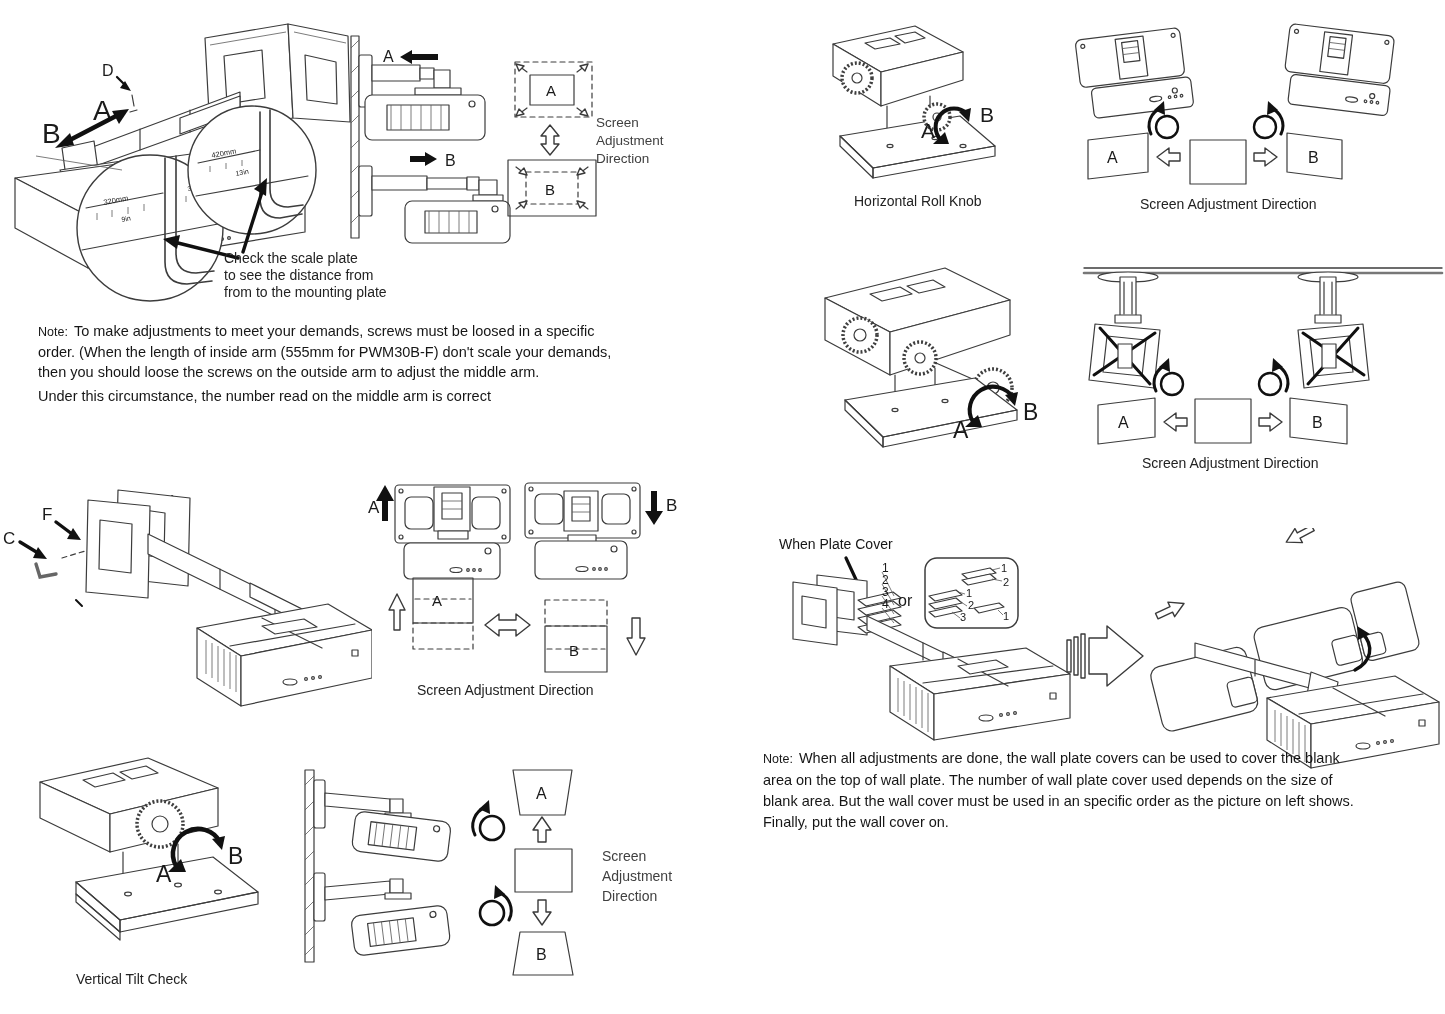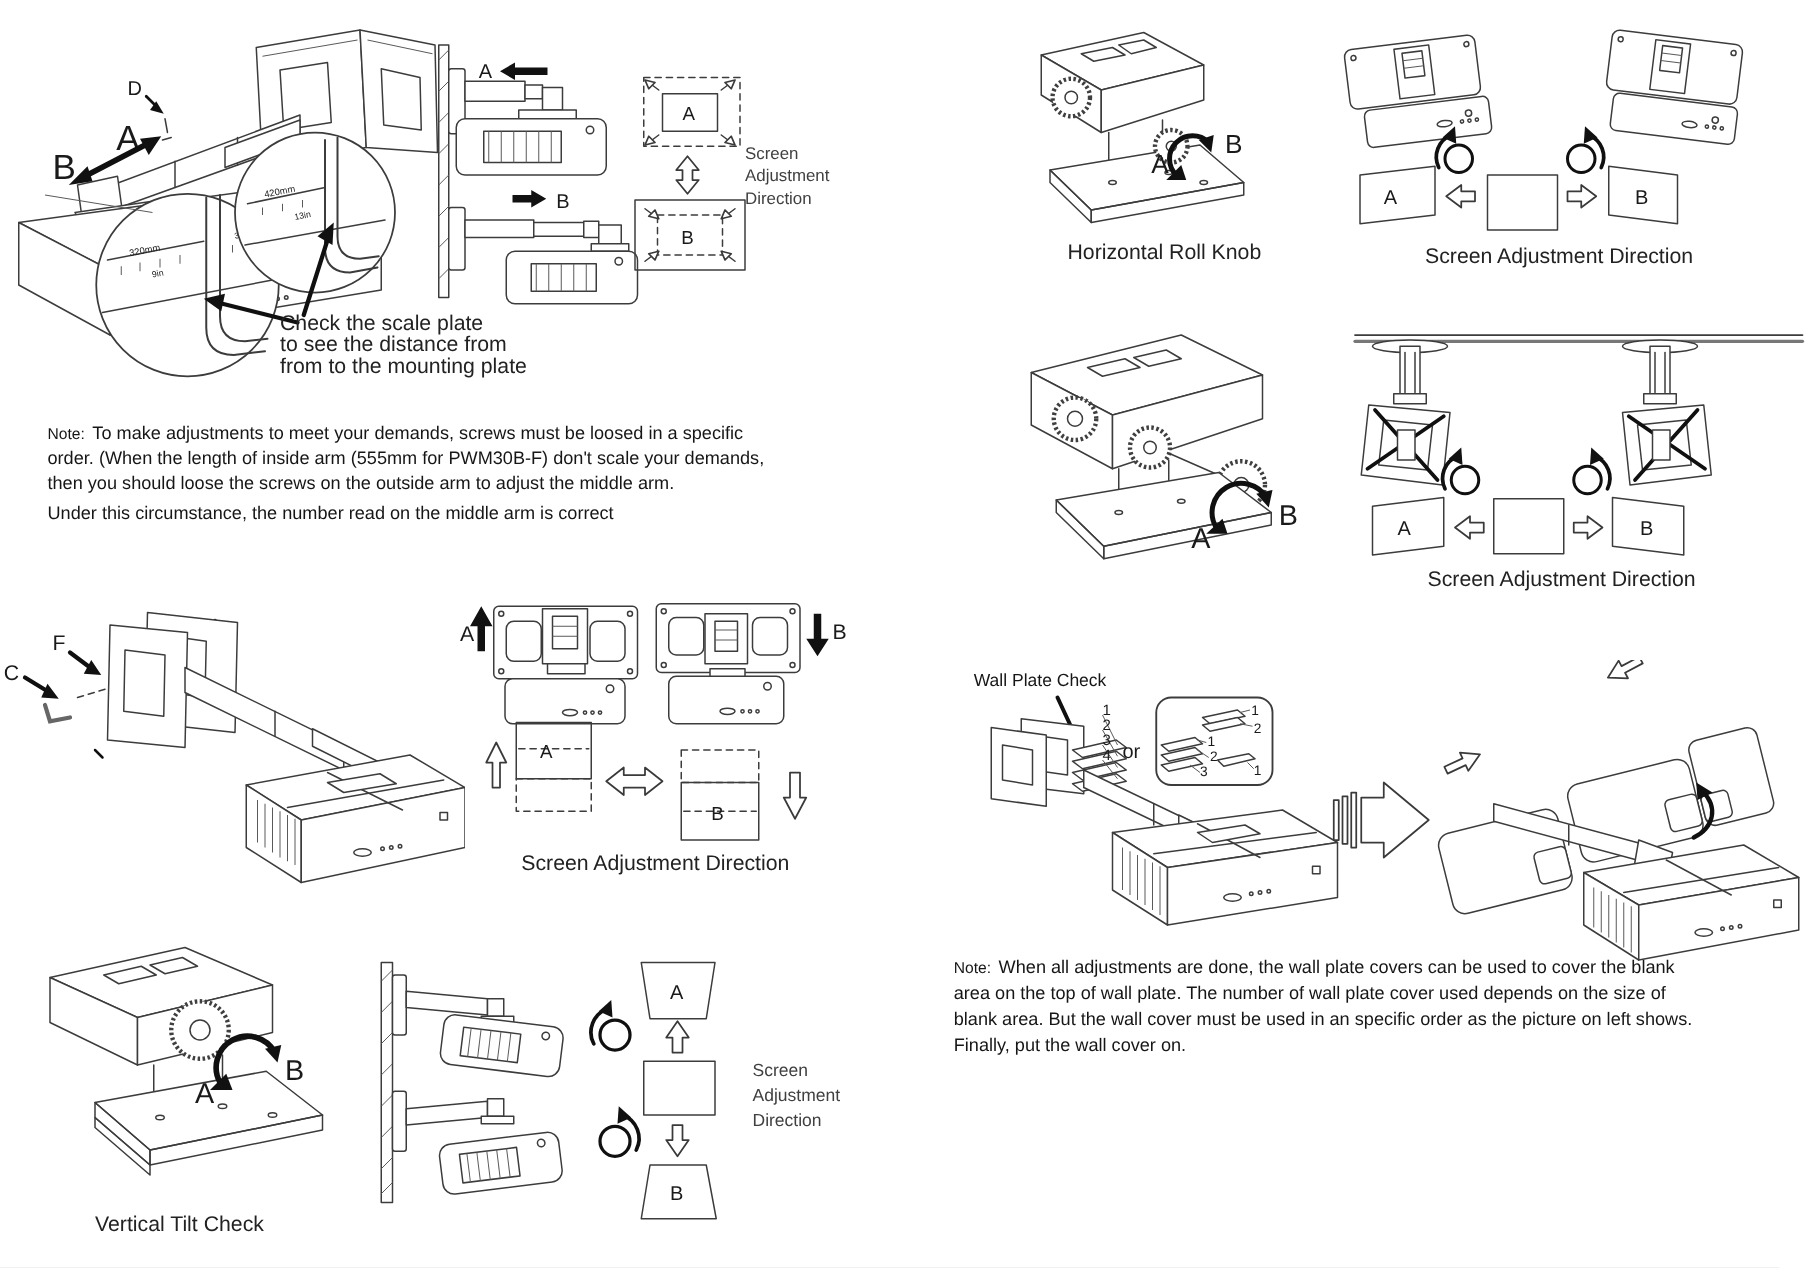--- a/index.html
+++ b/index.html
@@ -1,21 +1,21 @@
 <!DOCTYPE html>
 <html><head>
 <meta charset="utf-8">
 <style>
   html,body{margin:0;padding:0;background:#e8e8e8;}
   .page{position:relative;width:1445px;height:1014px;background:#ffffff;
         font-family:"Liberation Sans",sans-serif;color:#1a1a1a;overflow:hidden;}
   .abs{position:absolute;}
-  .caption{font-size:17px;color:#222;line-height:17px;white-space:nowrap;}
+  .caption{font-size:14px;color:#222;line-height:17px;white-space:nowrap;}
   .cap3{font-size:13.5px;color:#404040;line-height:18px;}
-  .notebox{font-size:14.5px;color:#161616;line-height:20px;white-space:nowrap;margin-top:16px;}
+  .notebox{font-size:14.5px;color:#161616;line-height:20px;white-space:nowrap;}
   .notebox .nlabel{font-size:12.5px;margin-right:6px;}
   .title14{font-size:14px;color:#161616;white-space:nowrap;}
   svg{display:block;}
   svg text{font-family:"Liberation Sans",sans-serif;fill:#1a1a1a;}
   .ln{fill:none;stroke:#3c3c3c;stroke-width:1.2;stroke-linejoin:round;stroke-linecap:round;}
   .fw{fill:#ffffff;stroke:#3c3c3c;stroke-width:1.2;stroke-linejoin:round;}
   .th{stroke:#5a5a5a;stroke-width:.8;fill:none;}
   .dsh{stroke-dasharray:5 4;}
   .sa{fill:#111;stroke:none;}
   .hol{fill:#fff;stroke:#3a3a3a;stroke-width:1.4;stroke-linejoin:round;}
@@ -437,21 +437,21 @@
     <polygon class="hol" points="9,58 9,38 4,38 12,22 20,38 15,38 15,58"></polygon>
     <polygon class="hol" points="100,53 114,42 114,48 131,48 131,42 145,53 131,64 131,58 114,58 114,64"></polygon>
     <rect class="ln dsh" x="160" y="28" width="62" height="26"></rect>
     <rect class="ln" x="160" y="54" width="62" height="46"></rect>
     <line class="ln dsh" x1="162" y1="77" x2="220" y2="77"></line>
     <text x="184" y="84" font-size="15">B</text>
     <polygon class="hol" points="247,46 255,46 255,66 260,66 251,83 242,66 247,66"></polygon>
   </svg>
   <div class="abs caption" style="left:417px;top:682px">Screen Adjustment Direction</div>
 
-  <div class="abs title14" style="left:779px;top:536px">Wall Plate Check</div>
+  <div class="abs title14" style="left:779px;top:536px">When Plate Cover</div>
   <svg class="abs" style="left:758px;top:528px" width="335" height="238" viewBox="0 0 335 238">
     <line class="thick" x1="88" y1="30" x2="101" y2="58" style="stroke-width:3.2"></line>
     <polygon class="sa" points="106,70 96,58 109,54"></polygon>
     <polygon class="fw" points="59,47 109,53 109,107 59,101"></polygon>
     <polygon class="ln" points="68,60 96,64 96,92 68,88"></polygon>
     <polygon class="fw" points="35,54 79,60 79,117 35,111"></polygon>
     <polygon class="ln" points="44,68 68,72 68,100 44,96"></polygon>
 
     <polygon class="fw" points="100,72 135,64 143,70 108,78"></polygon>
     <polygon class="fw" points="100,81 135,73 143,79 108,87"></polygon>

